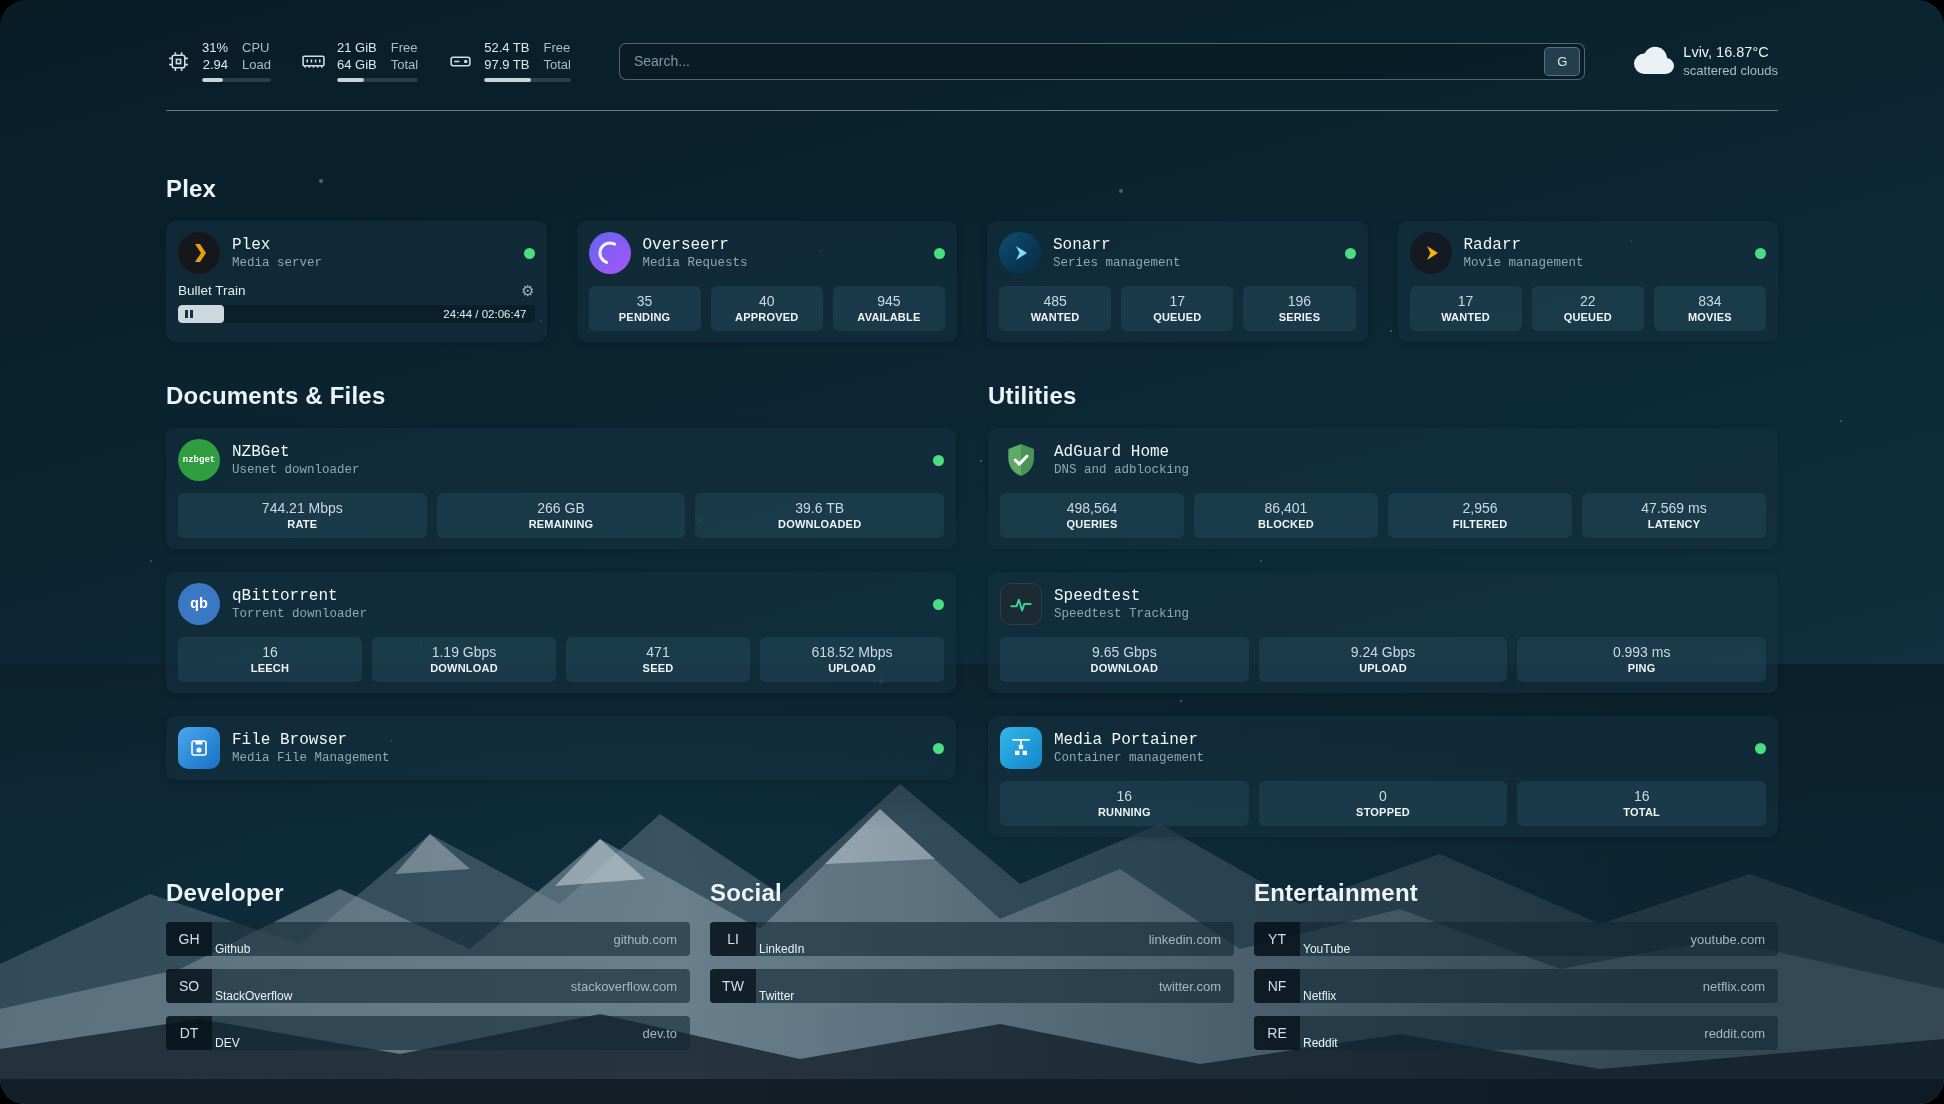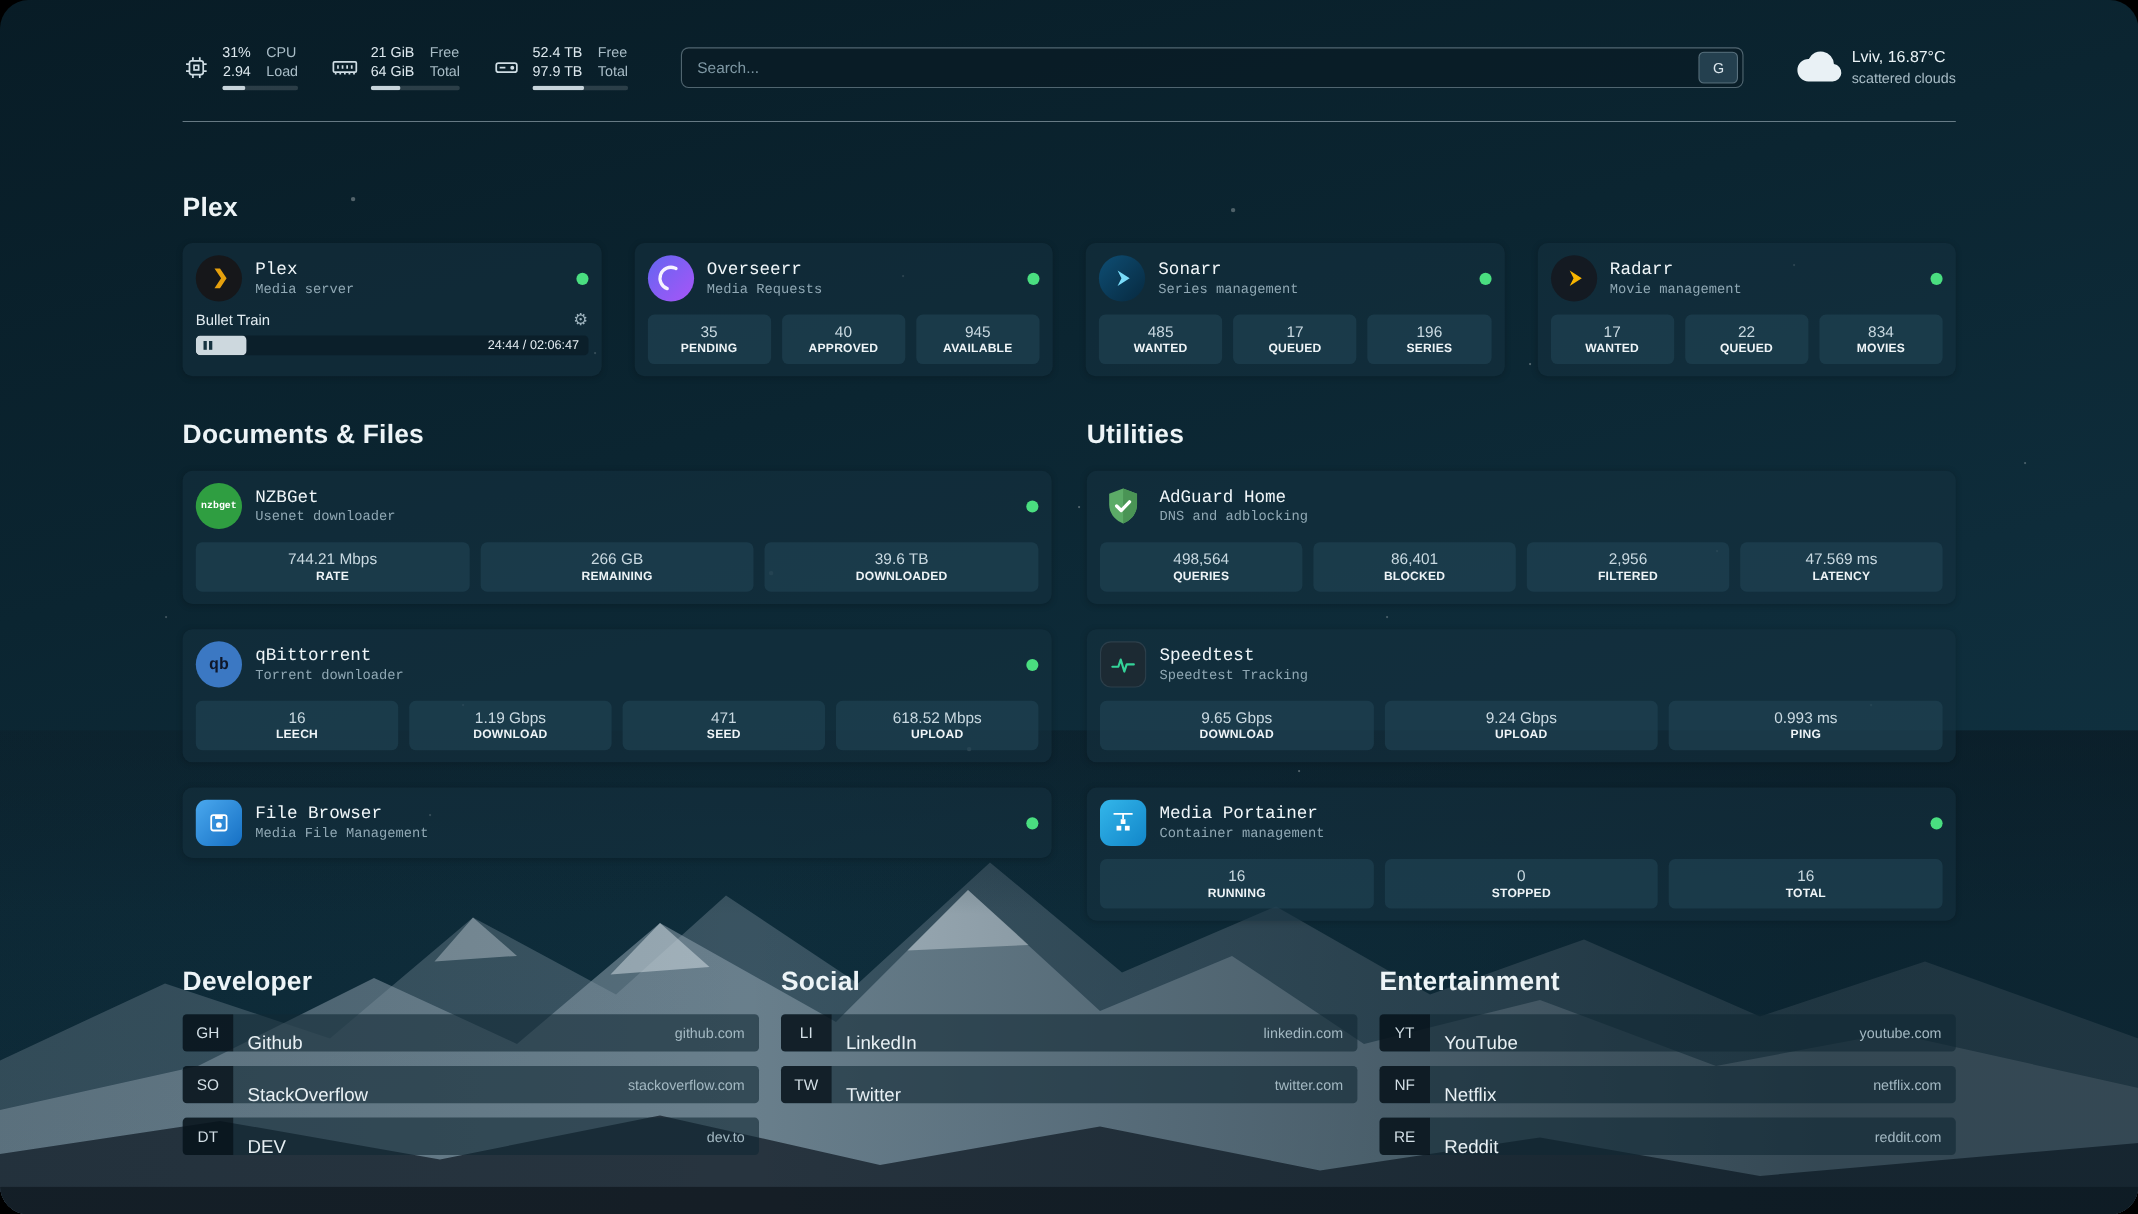--- a/index.html
+++ b/index.html
@@ -85,33 +85,33 @@
   .pause{ display:flex; gap:2px; cursor:pointer; }
   .pause span{ width:3px; height:8px; background:#16323f; }
   .ptime{ position:absolute; right:8px; top:0; line-height:18px; font-size:11.5px; color:#e6eef3; }
 
   
   .ic-plex{ background:#16171a; }
   .ic-overseerr{ background:linear-gradient(135deg,#6366f1,#a855f7); }
   .ic-sonarr{ background:linear-gradient(135deg,#0e4e74,#07293f); }
   .ic-radarr{ background:#141a22; }
   .ic-nzbget{ background:#2f9e41; color:#fff; font-weight:700; font-size:9px; }
-  .ic-qbit{ background:#3b78c3; color:#0f172a; font-weight:700; font-size:15px; }
+  .ic-qbit{ background:#3b78c3; color:#ffffff; font-weight:700; font-size:15px; }
   .ic-fb{ background:linear-gradient(135deg,#4aa8ee,#1670c4); }
   .ic-speedtest{ background:#1c2a33; border:1px solid #2c3f4b; }
   .ic-portainer{ background:linear-gradient(135deg,#33b6ea,#1286c9); }
 
   
   .bm-grid{ margin-top:42px; display:grid; grid-template-columns:repeat(3,1fr); gap:20px; }
   .bm-rows{ margin-top:15px; }
   .bm-row{ display:flex; align-items:stretch; height:34px; background:rgba(16,40,52,.6); border-radius:4px;
     overflow:hidden; margin-bottom:13px; cursor:pointer; }
   .bm-abbr{ width:46px; background:rgba(4,14,20,.68); color:#d3dfe6; font-size:14px;
     display:flex; align-items:center; justify-content:center; }
-  .bm-name{ flex:1; display:flex; align-items:center; padding-left:13px; font-size:17px; color:#e8f0f4;margin-top:20px; }
+  .bm-name{ flex:1; display:flex; align-items:center; padding-left:3px; font-size:12px; color:#e8f0f4;margin-top:20px; }
   .bm-url{ display:flex; align-items:center; padding-right:13px; font-size:13px; color:#a3b8c2; }
 </style>
 </head>
 <body>
 
 <div class="screen">
 
   <div class="bg-mountains">
     <svg viewBox="0 0 1944 440" preserveAspectRatio="none">
       <polygon fill="#6e8290" opacity="0.45" points="0,440 0,300 150,230 300,280 430,170 560,240 660,150 780,230 900,120 1020,220 1160,160 1300,240 1440,190 1600,260 1750,210 1944,280 1944,440"></polygon>

